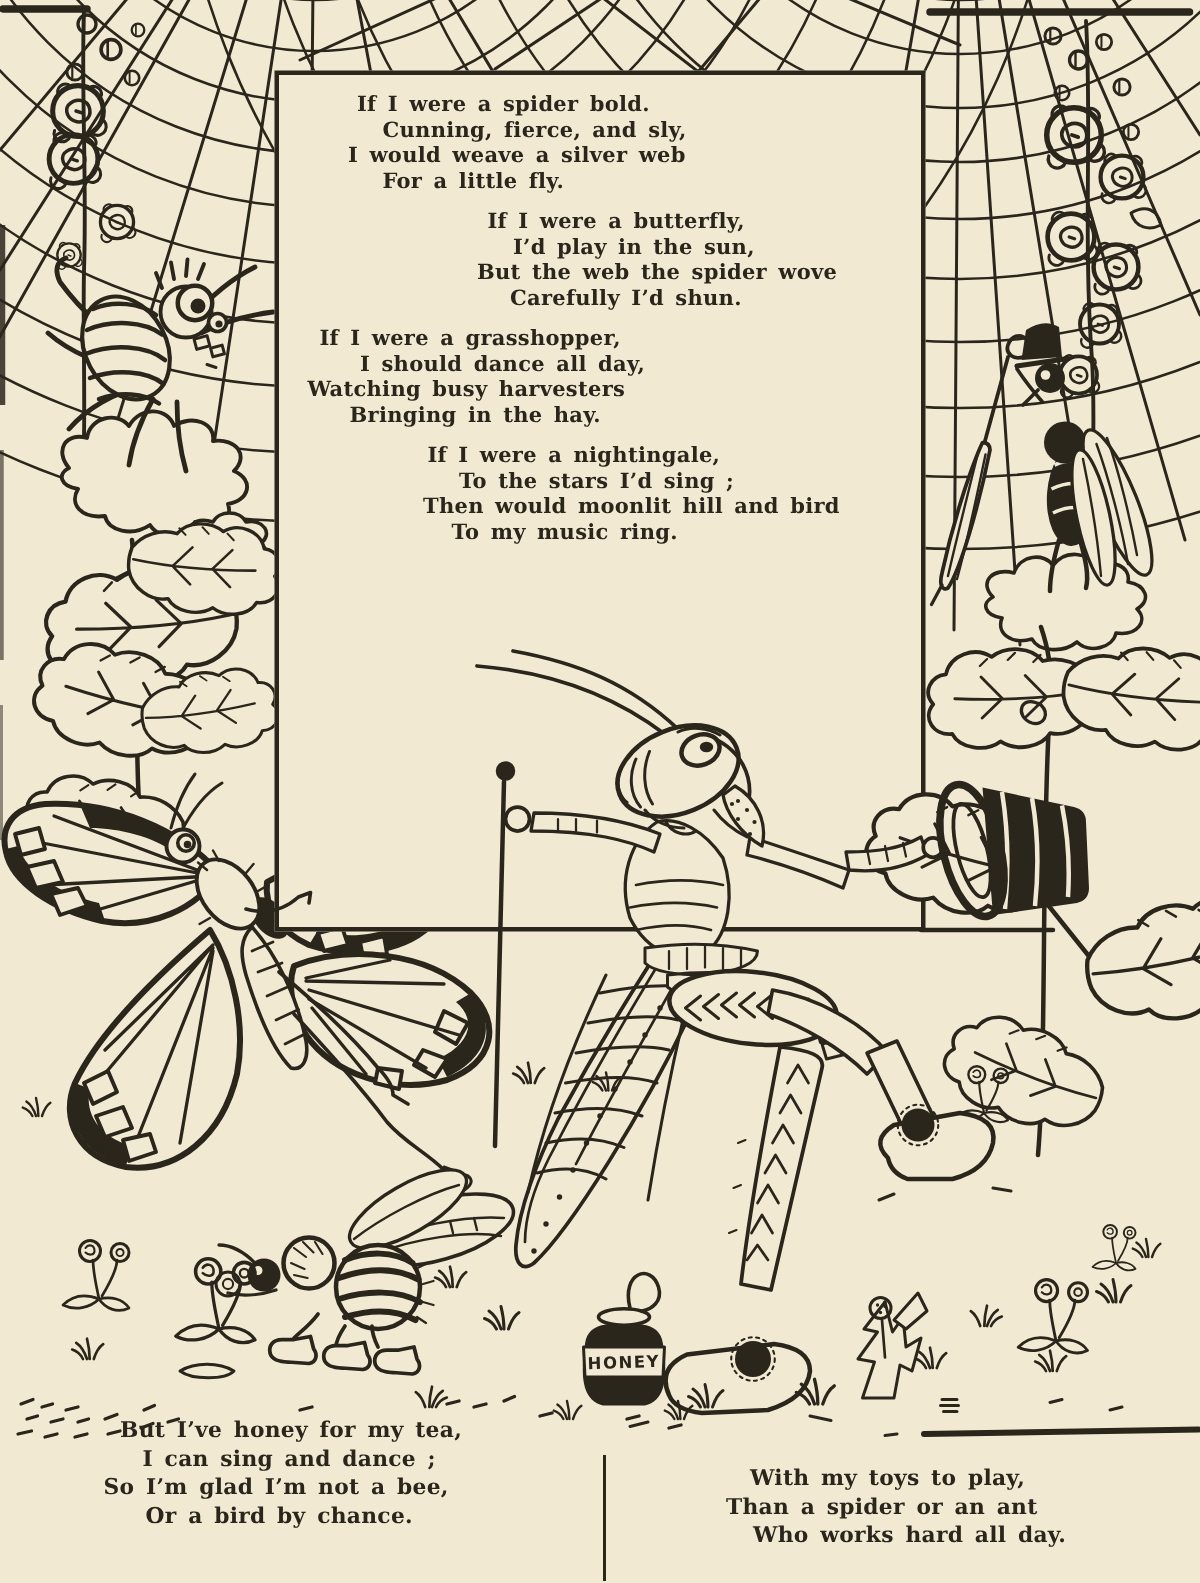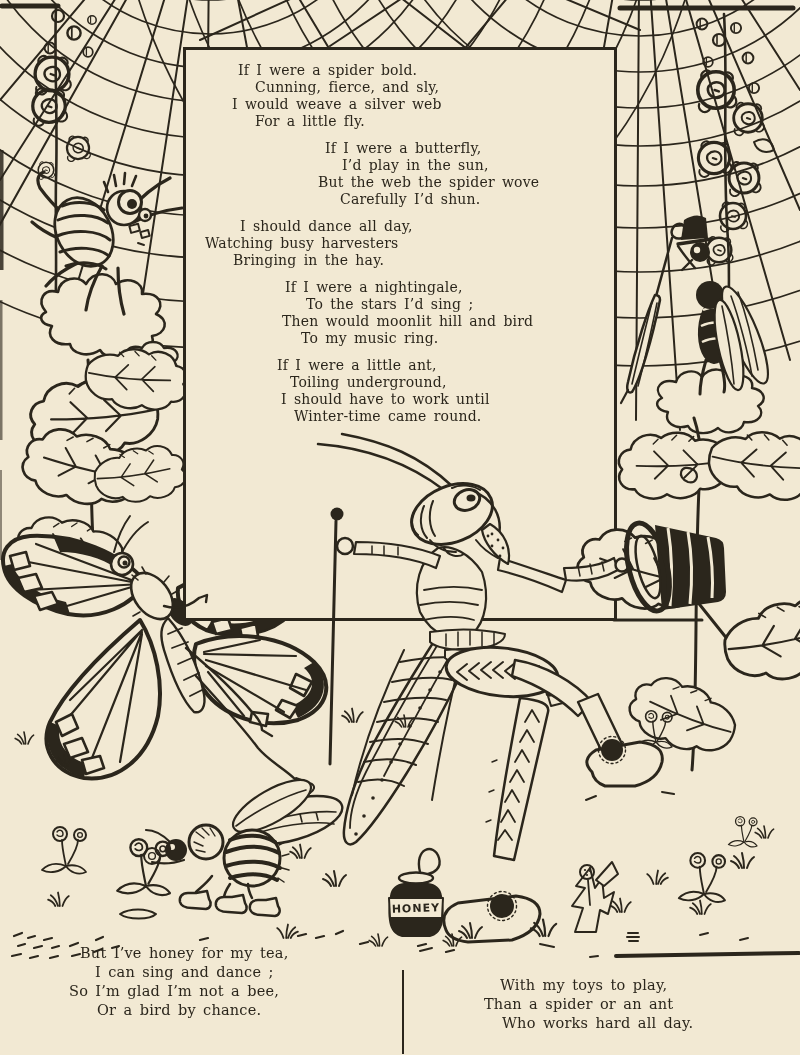--- a/index.html
+++ b/index.html
@@ -12,21 +12,21 @@
   svg.layer{position:absolute;left:0;top:0;width:800px;height:1055px;}
   svg.back{z-index:0;}
   svg.front{z-index:2;}
   #panel{
     position:absolute;left:183px;top:47px;width:428px;height:568px;
     background:#f2e9d3;border:3px solid #2b261c;z-index:1;
     box-sizing:content-box;
   }
   .panel-text{padding-top:12px;}
   .stanza{font-size:14px;line-height:17px;word-spacing:2.5px;letter-spacing:.2px;margin:0 0 10px 0;}
-  .ln{white-space:nowrap;}
+  .ln{white-space:nowrap;font-weight:bold;}
   .footer-stanza{position:absolute;z-index:3;font-size:14.5px;line-height:19px;word-spacing:2.5px;letter-spacing:.2px;}
   #footer-divider{position:absolute;left:402px;top:970px;width:2px;height:84px;background:#2b261c;z-index:3;}
   
   svg *{vector-effect:none;}
   .st{stroke:#2b261c;fill:none;stroke-linecap:round;stroke-linejoin:round;}
   .paper{fill:#f2e9d3;}
   .inkf{fill:#2b261c;stroke:none;}
   text.pot{font-family:"DejaVu Sans","Liberation Sans",sans-serif;font-weight:bold;font-size:11px;letter-spacing:1px;fill:#2b261c;stroke:none;}
 </style>
 </head>
@@ -214,35 +214,30 @@
       <div class="ln" style="padding-left:0">I would weave a silver web</div>
       <div class="ln" style="padding-left:23px">For a little fly.</div>
     </div>
     <div class="stanza" style="margin-left:132px">
       <div class="ln" style="padding-left:7px">If I were a butterfly,</div>
       <div class="ln" style="padding-left:24px">I’d play in the sun,</div>
       <div class="ln" style="padding-left:0">But the web the spider wove</div>
       <div class="ln" style="padding-left:22px">Carefully I’d shun.</div>
     </div>
     <div class="stanza" style="margin-left:19px">
+      <div class="ln" style="padding-left:8px">If I were a grasshopper,</div>
       <div class="ln" style="padding-left:35px">I should dance all day,</div>
       <div class="ln" style="padding-left:0">Watching busy harvesters</div>
       <div class="ln" style="padding-left:28px">Bringing in the hay.</div>
     </div>
     <div class="stanza" style="margin-left:96px">
       <div class="ln" style="padding-left:3px">If I were a nightingale,</div>
       <div class="ln" style="padding-left:24px">To the stars I’d sing ;</div>
       <div class="ln" style="padding-left:0">Then would moonlit hill and bird</div>
       <div class="ln" style="padding-left:19px">To my music ring.</div>
-    </div>
-    <div class="stanza" style="margin-left:91px">
-      <div class="ln" style="padding-left:0">If I were a little ant,</div>
-      <div class="ln" style="padding-left:13px">Toiling underground,</div>
-      <div class="ln" style="padding-left:4px">I should have to work until</div>
-      <div class="ln" style="padding-left:17px">Winter-time came round.</div>
     </div>
   </div>
 </div>
 
 <svg class="layer front" viewBox="0 0 800 1055">
 
   <g>
     <path class="st" stroke-width="3" d="M614,620 H702"></path>
     <path class="st" stroke-width="4" d="M616,956 L799,953"></path>
     <path class="st" stroke-width="2" d="M590,957 l8,-1"></path>

